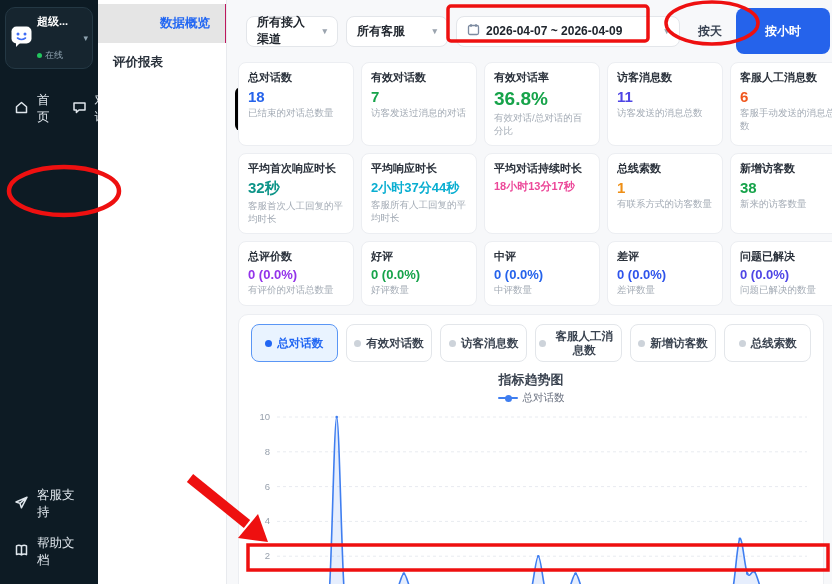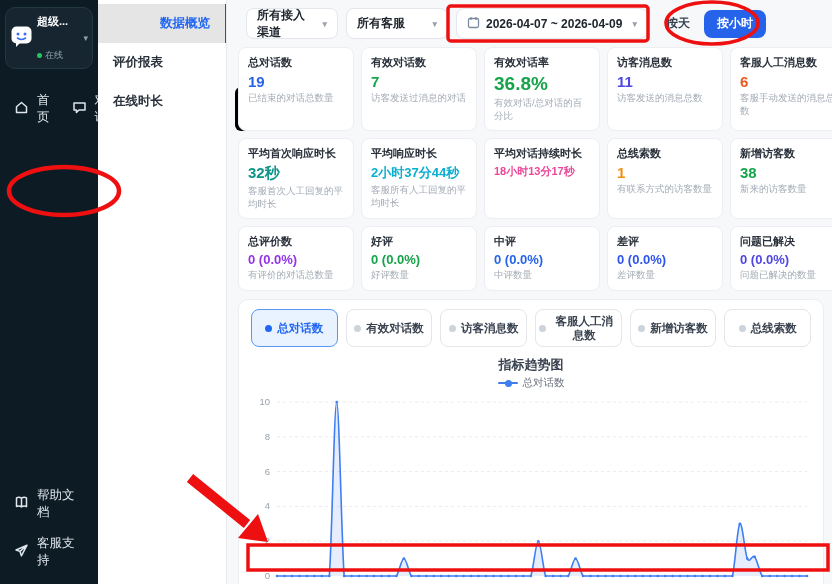--- a/index.html
+++ b/index.html
@@ -27,23 +27,23 @@
   .submenu-item.active { background: #e5e5e5; color: #2166f3; border-right: 1px solid #be185d; text-align: right; }
 
   
   .content { flex: 1; min-width: 0; padding: 6px 0 0 11px; display: flex; flex-direction: column; }
   .topbar { display: flex; align-items: center; gap: 8px; margin: 2px 0 8px 8px; }
   .pill { height: 31px; display: flex; align-items: center; gap: 6px; background: #fff; border: 1px solid #e3e6ea; border-radius: 8px; padding: 0 10px; font-size: 12px; font-weight: bold; color: #20262e; cursor: pointer; }
   .pill .grow { flex: 1; }
   .chevron { color: #9aa4af; font-size: 9px; }
   .pill-channel { width: 92px; }
   .pill-agent { width: 102px; }
-  .pill-date { width: 192px; }
+  .pill-date { width: 224px; }
   .byday-btn { font-size: 12px; font-weight: bold; color: #374151; padding: 0 6px; margin-left: 4px; background: none; border: none; cursor: pointer; font-family: inherit; }
-  .byhour-btn { background: #2563eb; color: #fff; border: none; border-radius: 8px; height: 28px; padding: 0 13px; font-size: 12px; font-weight: bold; cursor: pointer; font-family: inherit; }
+  .byhour-btn { background: #2563eb; color: #fff; border: none; border-radius: 8px; height: 46px; padding: 0 29px; font-size: 12px; font-weight: bold; cursor: pointer; font-family: inherit; }
 
   .cards { display: grid; grid-template-columns: repeat(5, 116px); gap: 7px; width: 608px; }
   .card { background: #fff; border: 1px solid #eceef2; border-radius: 8px; padding: 7px 9px 8px; }
   .card-label { font-size: 11px; font-weight: bold; color: #2a313b; margin-bottom: 3px; white-space: nowrap; overflow: hidden; }
   .card-value { font-weight: bold; margin-bottom: 2px; white-space: nowrap; }
   .card-desc { font-size: 9.5px; color: #a3abb5; line-height: 1.32; }
 
   .chart-card { margin-top: 8px; background: #fff; border: 1px solid #eceef2; border-radius: 10px; padding: 9px 12px 4px; width: 586px; }
   .tabs { display: flex; gap: 8px; }
   .tab { flex: 1; min-width: 0; display: flex; align-items: center; justify-content: center; gap: 5px; background: #fff; border: 1px solid #e3e6ea; border-radius: 8px; padding: 4px 3px; min-height: 35px; font-size: 11.5px; font-weight: bold; color: #3a4350; text-align: center; cursor: pointer; line-height: 1.25; }
@@ -131,37 +131,36 @@
           <span><svg width="15" height="15" viewBox="0 0 15 15" fill="none" stroke="currentColor" stroke-width="1.5" stroke-linecap="round" stroke-linejoin="round">
               <circle cx="7.5" cy="7.5" r="2.1"></circle>
               <path d="M7.5 1.8 v1.7 M7.5 11.5 v1.7 M1.8 7.5 h1.7 M11.5 7.5 h1.7 M3.5 3.5 l1.2 1.2 M10.3 10.3 l1.2 1.2 M11.5 3.5 l-1.2 1.2 M4.7 10.3 l-1.2 1.2"></path>
             </svg></span>
           <span>设置</span>
         </div>
       </nav>
     <div class="sidebar-bottom" id="nav-bottom">
         <div class="nav-item">
           <span><svg width="15" height="15" viewBox="0 0 15 15" fill="none" stroke="currentColor" stroke-width="1.5" stroke-linecap="round" stroke-linejoin="round">
+              <path d="M13 2.2 L2 7 L6 8.4 L7.4 12.8 Z M6 8.4 L13 2.2"></path>
+            </svg></span>
+          <span>客服支持</span>
+        </div>
+        <div class="nav-item">
+          <span><svg width="15" height="15" viewBox="0 0 15 15" fill="none" stroke="currentColor" stroke-width="1.5" stroke-linecap="round" stroke-linejoin="round">
               <path d="M7.5 3.2 C6 2.2 4 2.2 2.5 2.9 V11.6 C4 10.9 6 10.9 7.5 11.9 C9 10.9 11 10.9 12.5 11.6 V2.9 C11 2.2 9 2.2 7.5 3.2 Z M7.5 3.2 V11.9"></path>
             </svg></span>
           <span>帮助文档</span>
-        </div>
-        <div class="nav-item">
-          <span><svg width="15" height="15" viewBox="0 0 15 15" fill="none" stroke="currentColor" stroke-width="1.5" stroke-linecap="round" stroke-linejoin="round">
-              <path d="M13 2.2 L2 7 L6 8.4 L7.4 12.8 Z M6 8.4 L13 2.2"></path>
-            </svg></span>
-          <span>客服支持</span>
         </div>
       </div>
   </aside>
 
   <aside class="submenu" id="submenu">
       <div class="submenu-item active">数据概览</div>
       <div class="submenu-item">评价报表</div>
-      <div class="submenu-item">在线时长</div>
     </aside>
 
   <main class="content">
 
     <div class="topbar">
       <div class="pill pill-channel">
         <span class="grow">所有接入渠道</span>
         <span class="chevron">▾</span>
       </div>
       <div class="pill pill-agent">
@@ -179,21 +178,21 @@
         <span class="grow">2026-04-07 ~ 2026-04-09</span>
         <span class="chevron">▾</span>
       </div>
       <button class="byday-btn">按天</button>
       <button class="byhour-btn">按小时</button>
     </div>
 
     <div class="cards" id="cards-grid">
         <div class="card">
           <div class="card-label">总对话数</div>
-    <div class="card-value" style="color:#2563eb;font-size:15px">19</div>
+    <div class="card-value" style="color:#2563eb;font-size:15px">18</div>
     <div class="card-desc">已结束的对话总数量</div>
         </div>
         <div class="card">
           <div class="card-label">有效对话数</div>
     <div class="card-value" style="color:#16a34a;font-size:15px">7</div>
     <div class="card-desc">访客发送过消息的对话</div>
         </div>
         <div class="card">
           <div class="card-label">有效对话率</div>
     <div class="card-value" style="color:#16a34a;font-size:19px">36.8%</div>

